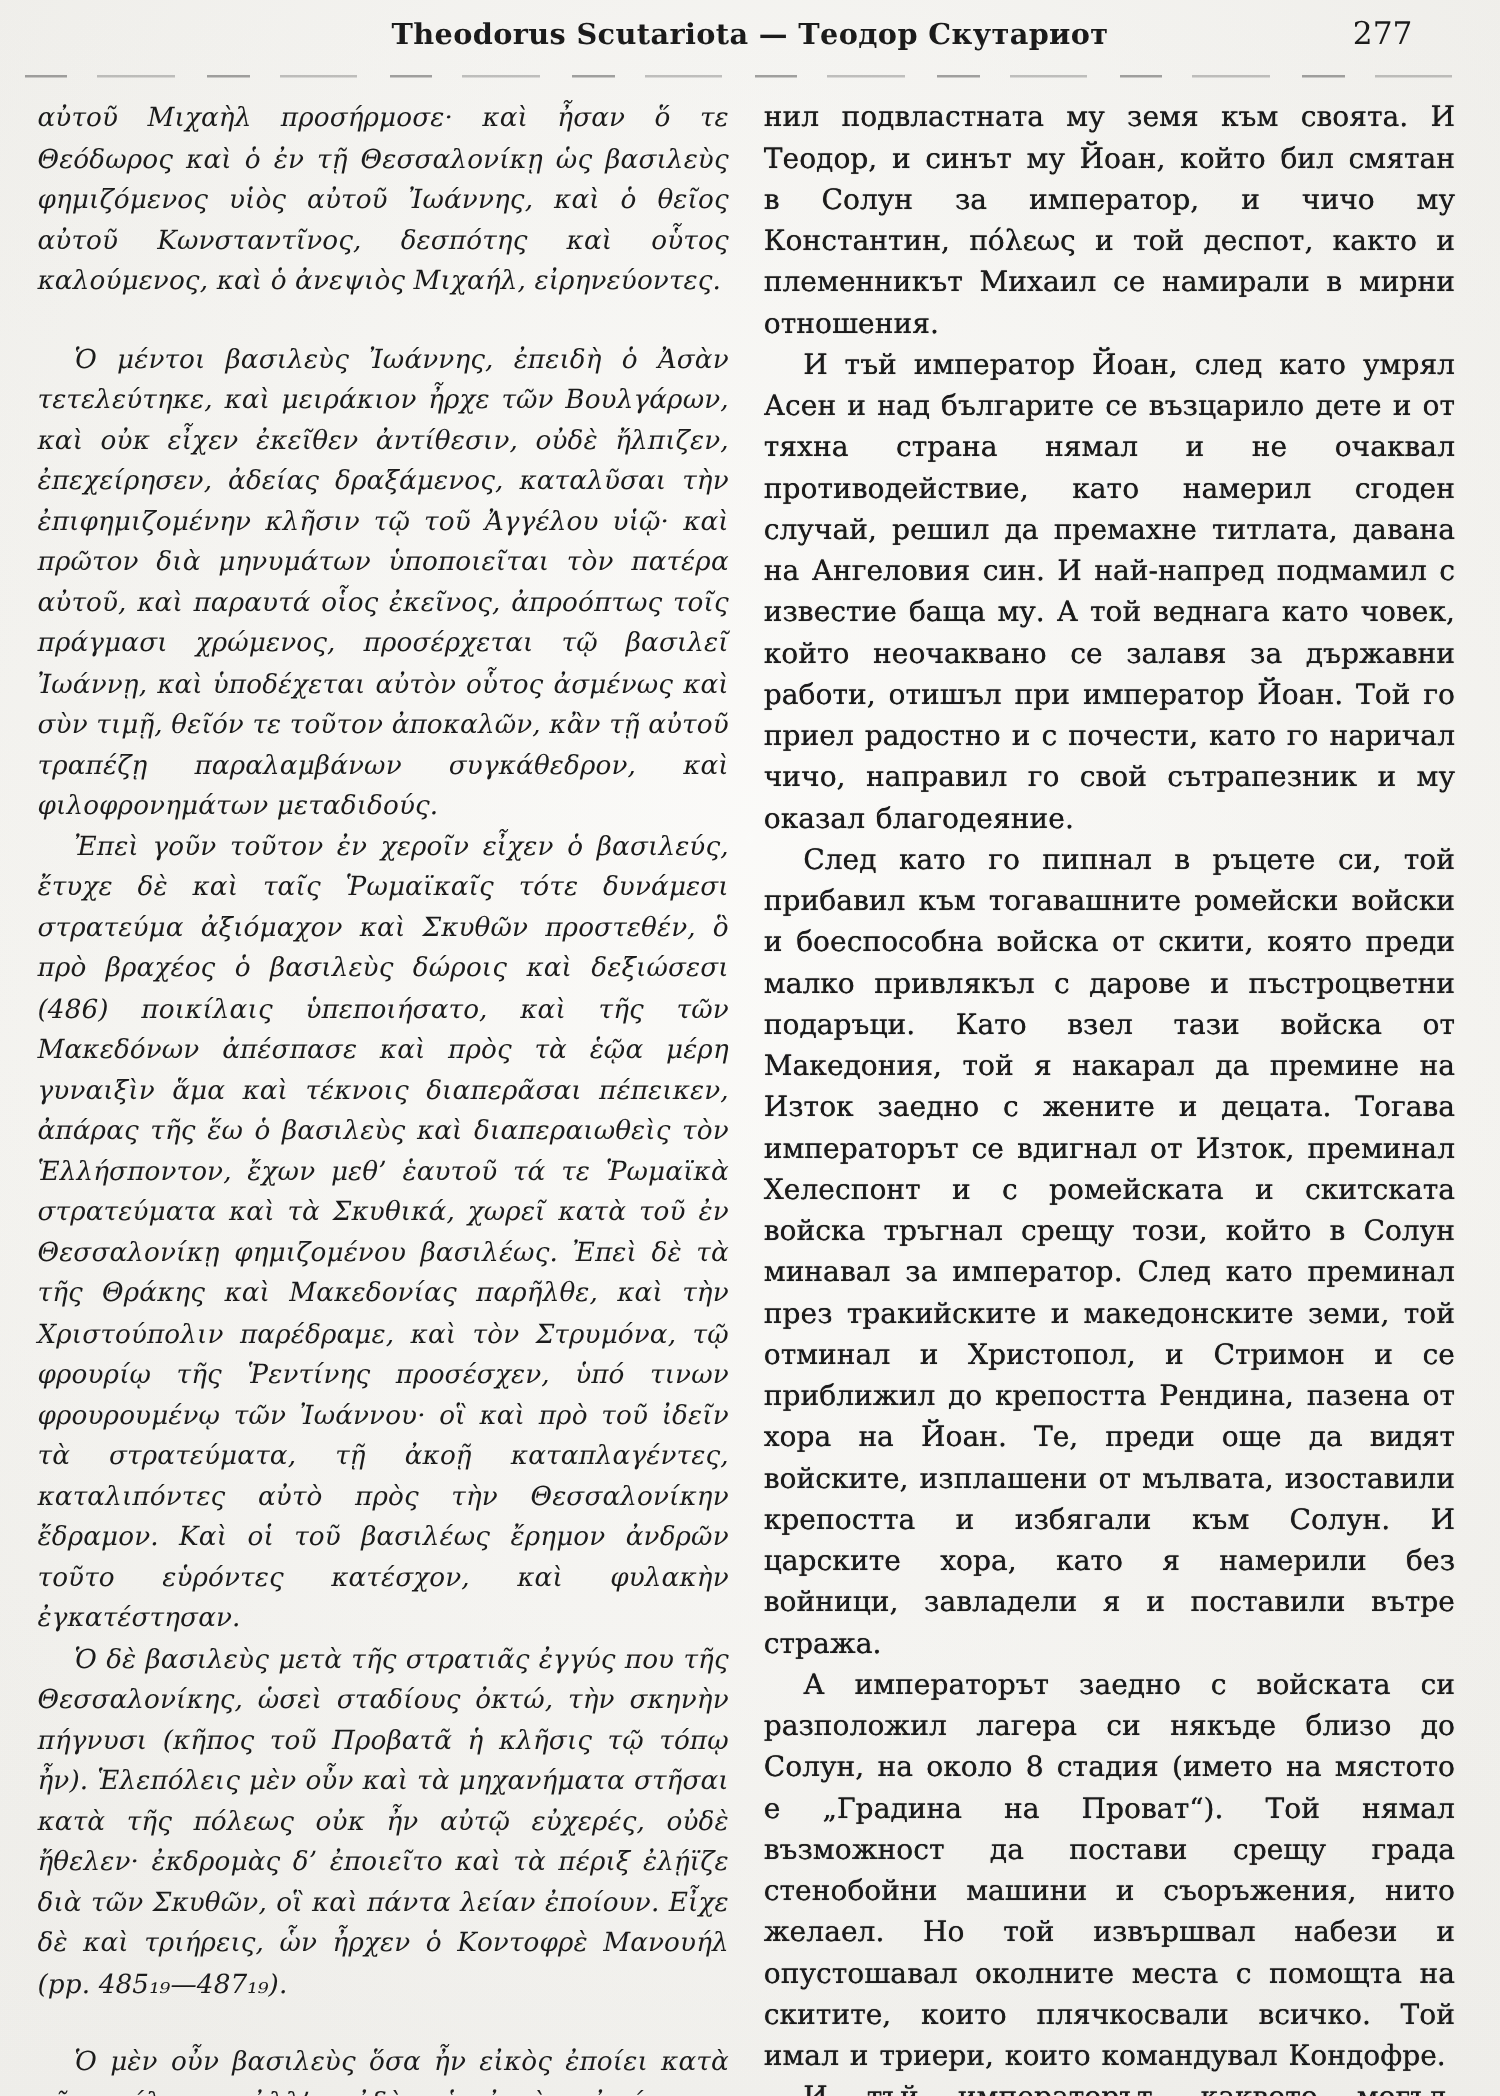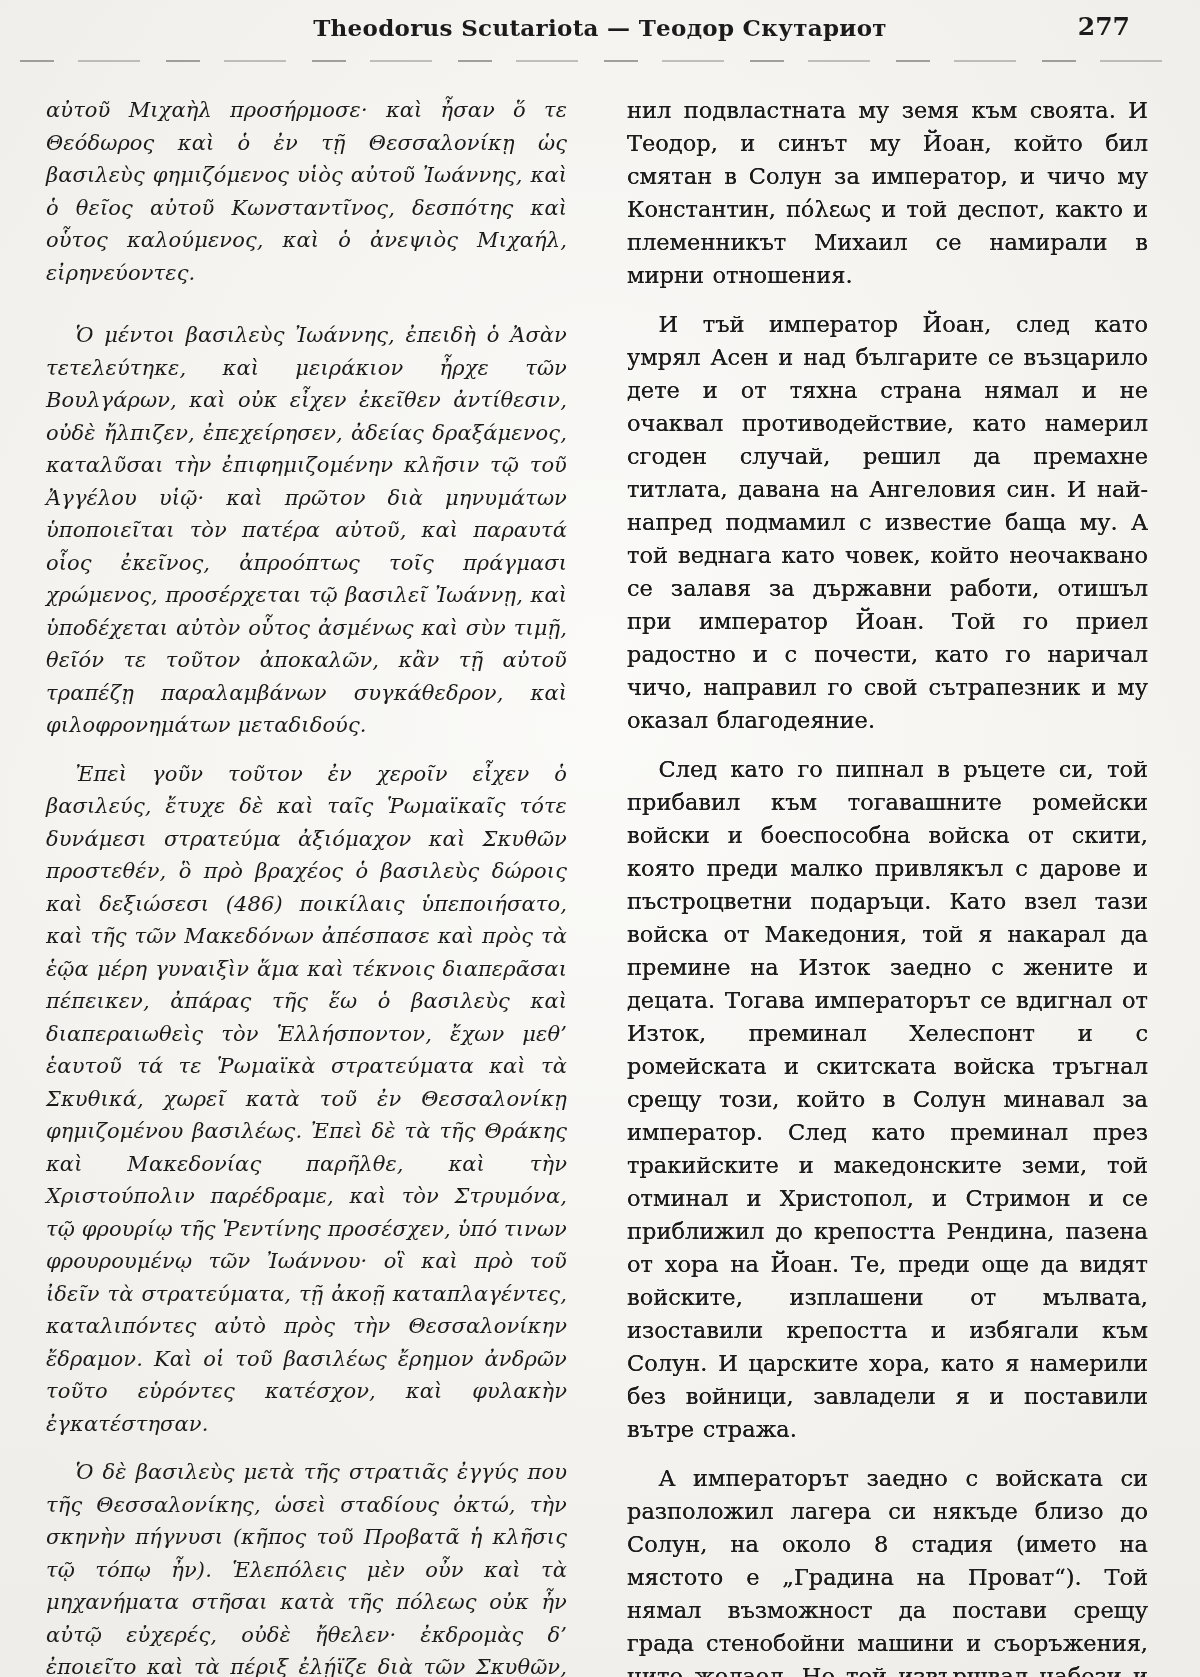--- a/index.html
+++ b/index.html
@@ -34,21 +34,21 @@
     text-align: center;
     font-size: 23px;
     font-weight: bold;
     letter-spacing: 0.3px;
   }
   .page-number {
     position: absolute;
     right: 70px;
     top: 12px;
     font-size: 25px;
-    font-weight: bold;
+    font-weight: normal;
   }
   .head-rule {
     margin: 14px 20px 0 20px;
     height: 2px;
     background: repeating-linear-gradient(
       90deg,
       rgba(90,90,90,0.55) 0px, rgba(90,90,90,0.55) 34px,
       rgba(90,90,90,0.0) 34px, rgba(90,90,90,0.0) 58px,
       rgba(90,90,90,0.35) 58px, rgba(90,90,90,0.35) 120px,
       rgba(90,90,90,0.0) 120px, rgba(90,90,90,0.0) 146px
@@ -58,21 +58,21 @@
     display: flex;
     gap: 28px;
     padding: 16px 36px 0 30px;
     box-sizing: border-box;
   }
   .col {
     flex: 1 1 0;
     text-align: justify;
   }
   .col p {
-    margin: 16px;
+    margin: 0;
     text-indent: 1.4em;
   }
   .col p.no-indent {
     text-indent: 0;
   }
   .col-greek {
     font-style: italic;
     font-size: 21px;
     line-height: 32.5px;
     letter-spacing: 0.1px;

